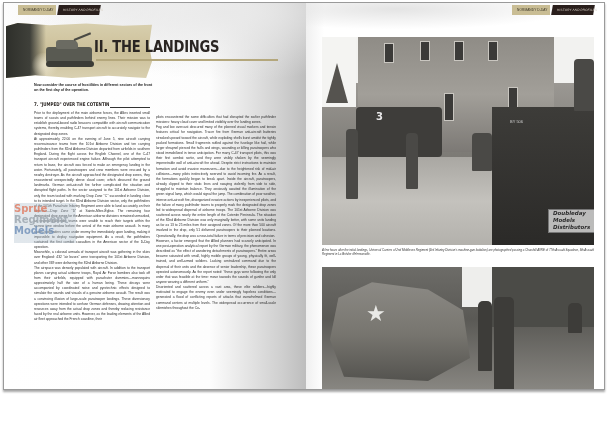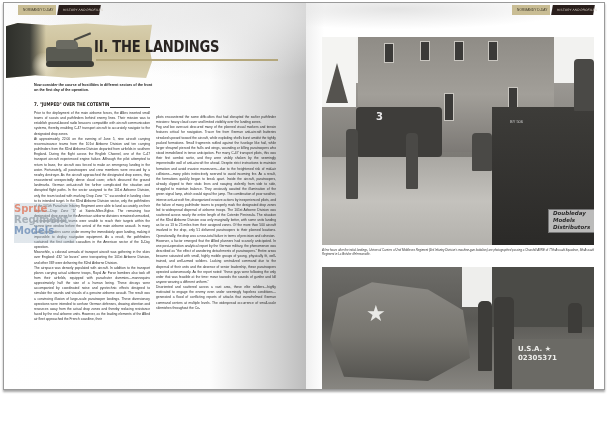--- a/index.html
+++ b/index.html
@@ -182,24 +182,18 @@
     <div class="caption caption-1">A few hours after the initial landings, Universal Carriers of 2nd Middlesex Regiment (3rd Infantry Division's machine-gun battalion) are photographed passing a Churchill AVRE of 77th Assault Squadron, 5th Assault Regiment in La Brèche d'Hermanville.</div>
 
     <div class="photo photo-2">
       <div class="sky"></div>
       <div class="trees-r"></div>
       <div class="stuart"></div>
       <div class="star">★</div>
       <div class="trooper" style="left:156px;top:34px;width:14px;height:70px;"></div>
       <div class="trooper" style="left:172px;top:30px;width:20px;height:96px;"></div>
       <div class="trooper" style="left:246px;top:36px;width:14px;height:30px;"></div>
-      <div class="jeep">
-        <span class="jeep-text">
-          <span>U.S.A. ★</span><br>
-          <span>02305371</span>
-        </span>
-      </div>
     </div>
     <div class="caption caption-2">Paratroopers of the 101st Airborne Division observe an M5A1 Stuart light tank that was knocked out by a Panzerfaust on 7 June at short distance from "Utah" Beach. The tank was one of three from D Company, 70th Armored Battalion destroyed on this day.</div>
 
     <div class="folio folio-right" style="left:auto;right:22px;">15</div>
   </div>
 </div>
 
 </body></html>

